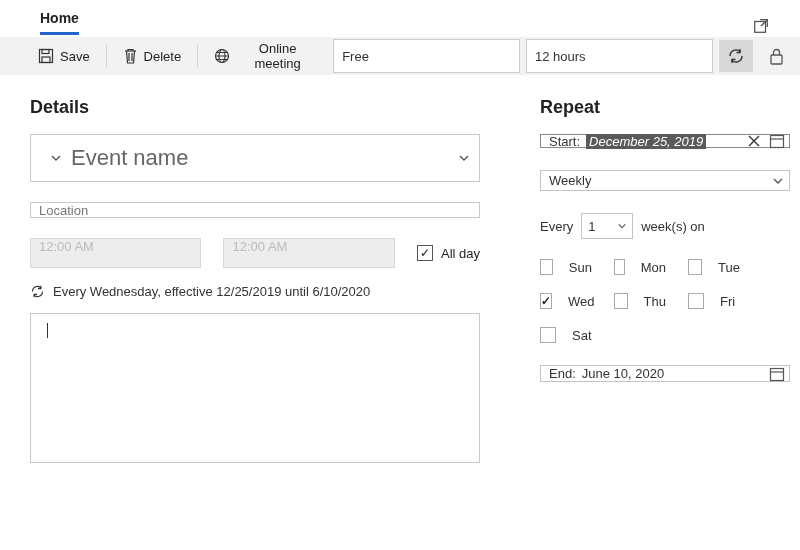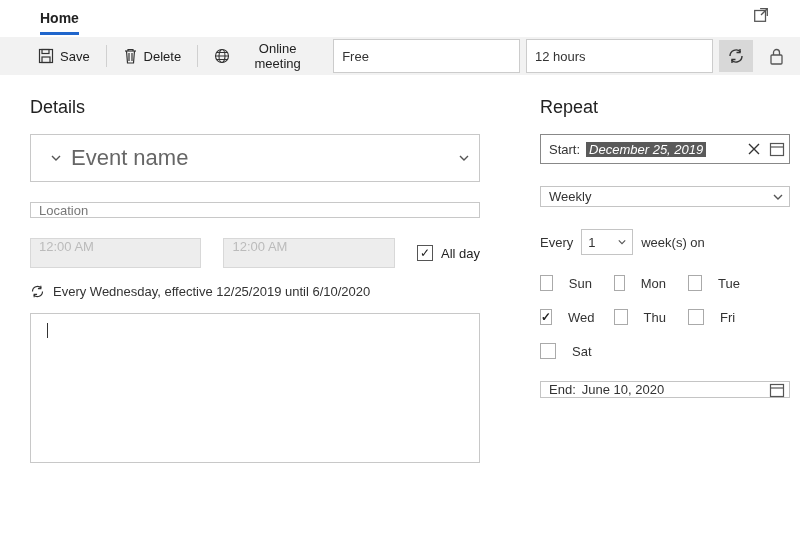--- a/index.html
+++ b/index.html
@@ -1,33 +1,33 @@
 <!DOCTYPE html>
 <html><head>
 <meta charset="utf-8">
 <style>
   * { box-sizing: border-box; margin: 0; padding: 0; font-family: "Segoe UI", Arial, sans-serif; }
   body { background: #fff; color: #333; width: 800px; height: 550px; overflow: hidden; font-size: 13px; }
 
-  .topbar { display: flex; justify-content: space-between; align-items: flex-start; padding: 6px 30px 0 40px; }
+  .topbar { display: flex; justify-content: space-between; align-items: flex-end; padding: 6px 30px 0 40px; }
   .tab { font-size: 14px; font-weight: 600; color: #222; padding: 4px 0 6px; border-bottom: 3px solid #2066cc; }
   .popout { width: 18px; height: 18px; }
 
   .toolbar { display: flex; align-items: center; background: #f2f2f2; height: 38px; margin: 2px 0 0 0; padding: 0 6px 0 30px; gap: 6px; }
   .tool-btn { display: flex; align-items: center; gap: 6px; padding: 4px 8px; background: transparent; border: none; font-size: 13px; color: #222; cursor: pointer; }
   .tool-sep { width: 1px; height: 22px; background: #d0d0d0; margin: 0 2px; }
   .tool-select { height: 28px; border: 1px solid #ccc; background: #fff; padding: 16px 8px; font-size: 13px; color: #333; min-width: 150px; outline: none; }
   .tool-icon-btn { width: 36px; height: 32px; display: flex; align-items: center; justify-content: center; background: transparent; border: none; cursor: pointer; }
   .tool-icon-btn.active { background: #d8d8d8; }
 
   .content { display: flex; padding: 22px 10px 0 30px; gap: 60px; }
   .col-left { width: 450px; }
   .col-right { width: 250px; }
 
-  .section-h { font-size: 18px; font-weight: 400; color: #222; margin-bottom: 16px; }
+  .section-h { font-size: 18px; font-weight: 700; color: #222; margin-bottom: 16px; }
 
   .event-row { display: flex; align-items: center; border: 1px solid #c8c8c8; height: 48px; padding: 0 10px; gap: 10px; }
   .left-dot { width: 12px; height: 12px; border-radius: 50%; background: #7a7a7a; }
   .chev { width: 10px; height: 10px; }
   .event-input { flex: 1; border: none; font-size: 22px; color: #666; outline: none; }
   .event-input::placeholder { color: #666; }
   .right-dot { width: 10px; height: 10px; border-radius: 50%; background: #d97a2a; }
 
   .loc-input { width: 100%; border: 1px solid #c8c8c8; height: 16px; padding: 0 8px; font-size: 13px; margin-top: 20px; color: #777; outline: none; }
   .loc-input::placeholder { color: #777; }
@@ -36,21 +36,21 @@
   .time-sel { flex: 1; height: 30px; border: 1px solid #d8d8d8; background: #ededed; color: #bbb; padding: 0 8px; font-size: 13px; }
   .allday { display: flex; align-items: center; gap: 8px; font-size: 13px; color: #222; }
   .chk { width: 16px; height: 16px; border: 1px solid #555; background: #fff; display: flex; align-items: center; justify-content: center; }
   .chk.checked::after { content: "✓"; font-size: 12px; color: #222; line-height: 1; }
 
   .recur-line { display: flex; align-items: center; gap: 8px; font-size: 13px; color: #333; margin-top: 16px; }
 
   .notes { width: 100%; height: 150px; border: 1px solid #c8c8c8; margin-top: 14px; padding: 8px 16px; }
   .cursor { display: inline-block; width: 1px; height: 15px; background: #333; vertical-align: middle; }
 
-  .start-row { display: flex; align-items: center; border: 1px solid #888; height: 30px; padding: 0 4px 0 8px; gap: 6px; font-size: 13px; }
+  .start-row { display: flex; align-items: center; border: 1px solid #888; height: 14px; padding: 0 4px 0 8px; gap: 6px; font-size: 13px; }
   .start-row .hl { background: #5a5a5a; color: #fff; padding: 0 3px; font-style: italic; }
   .start-row .sp { flex: 1; }
   .clear-x { width: 18px; }
   .cal-icon { width: 16px; height: 16px; }
 
   .freq-sel { width: 100%; height: 21px; border: 1px solid #c4c4c4; background: #fff; padding: 0 8px; font-size: 13px; margin-top: 22px; position: relative; display: flex; align-items: center; }
   .freq-sel .dd { position: absolute; right: 6px; }
 
   .every-row { display: flex; align-items: center; gap: 8px; font-size: 13px; margin-top: 22px; }
   .num-sel { width: 52px; height: 26px; border: 1px solid #c4c4c4; display: flex; align-items: center; justify-content: space-between; padding: 0 6px; font-size: 13px; }

